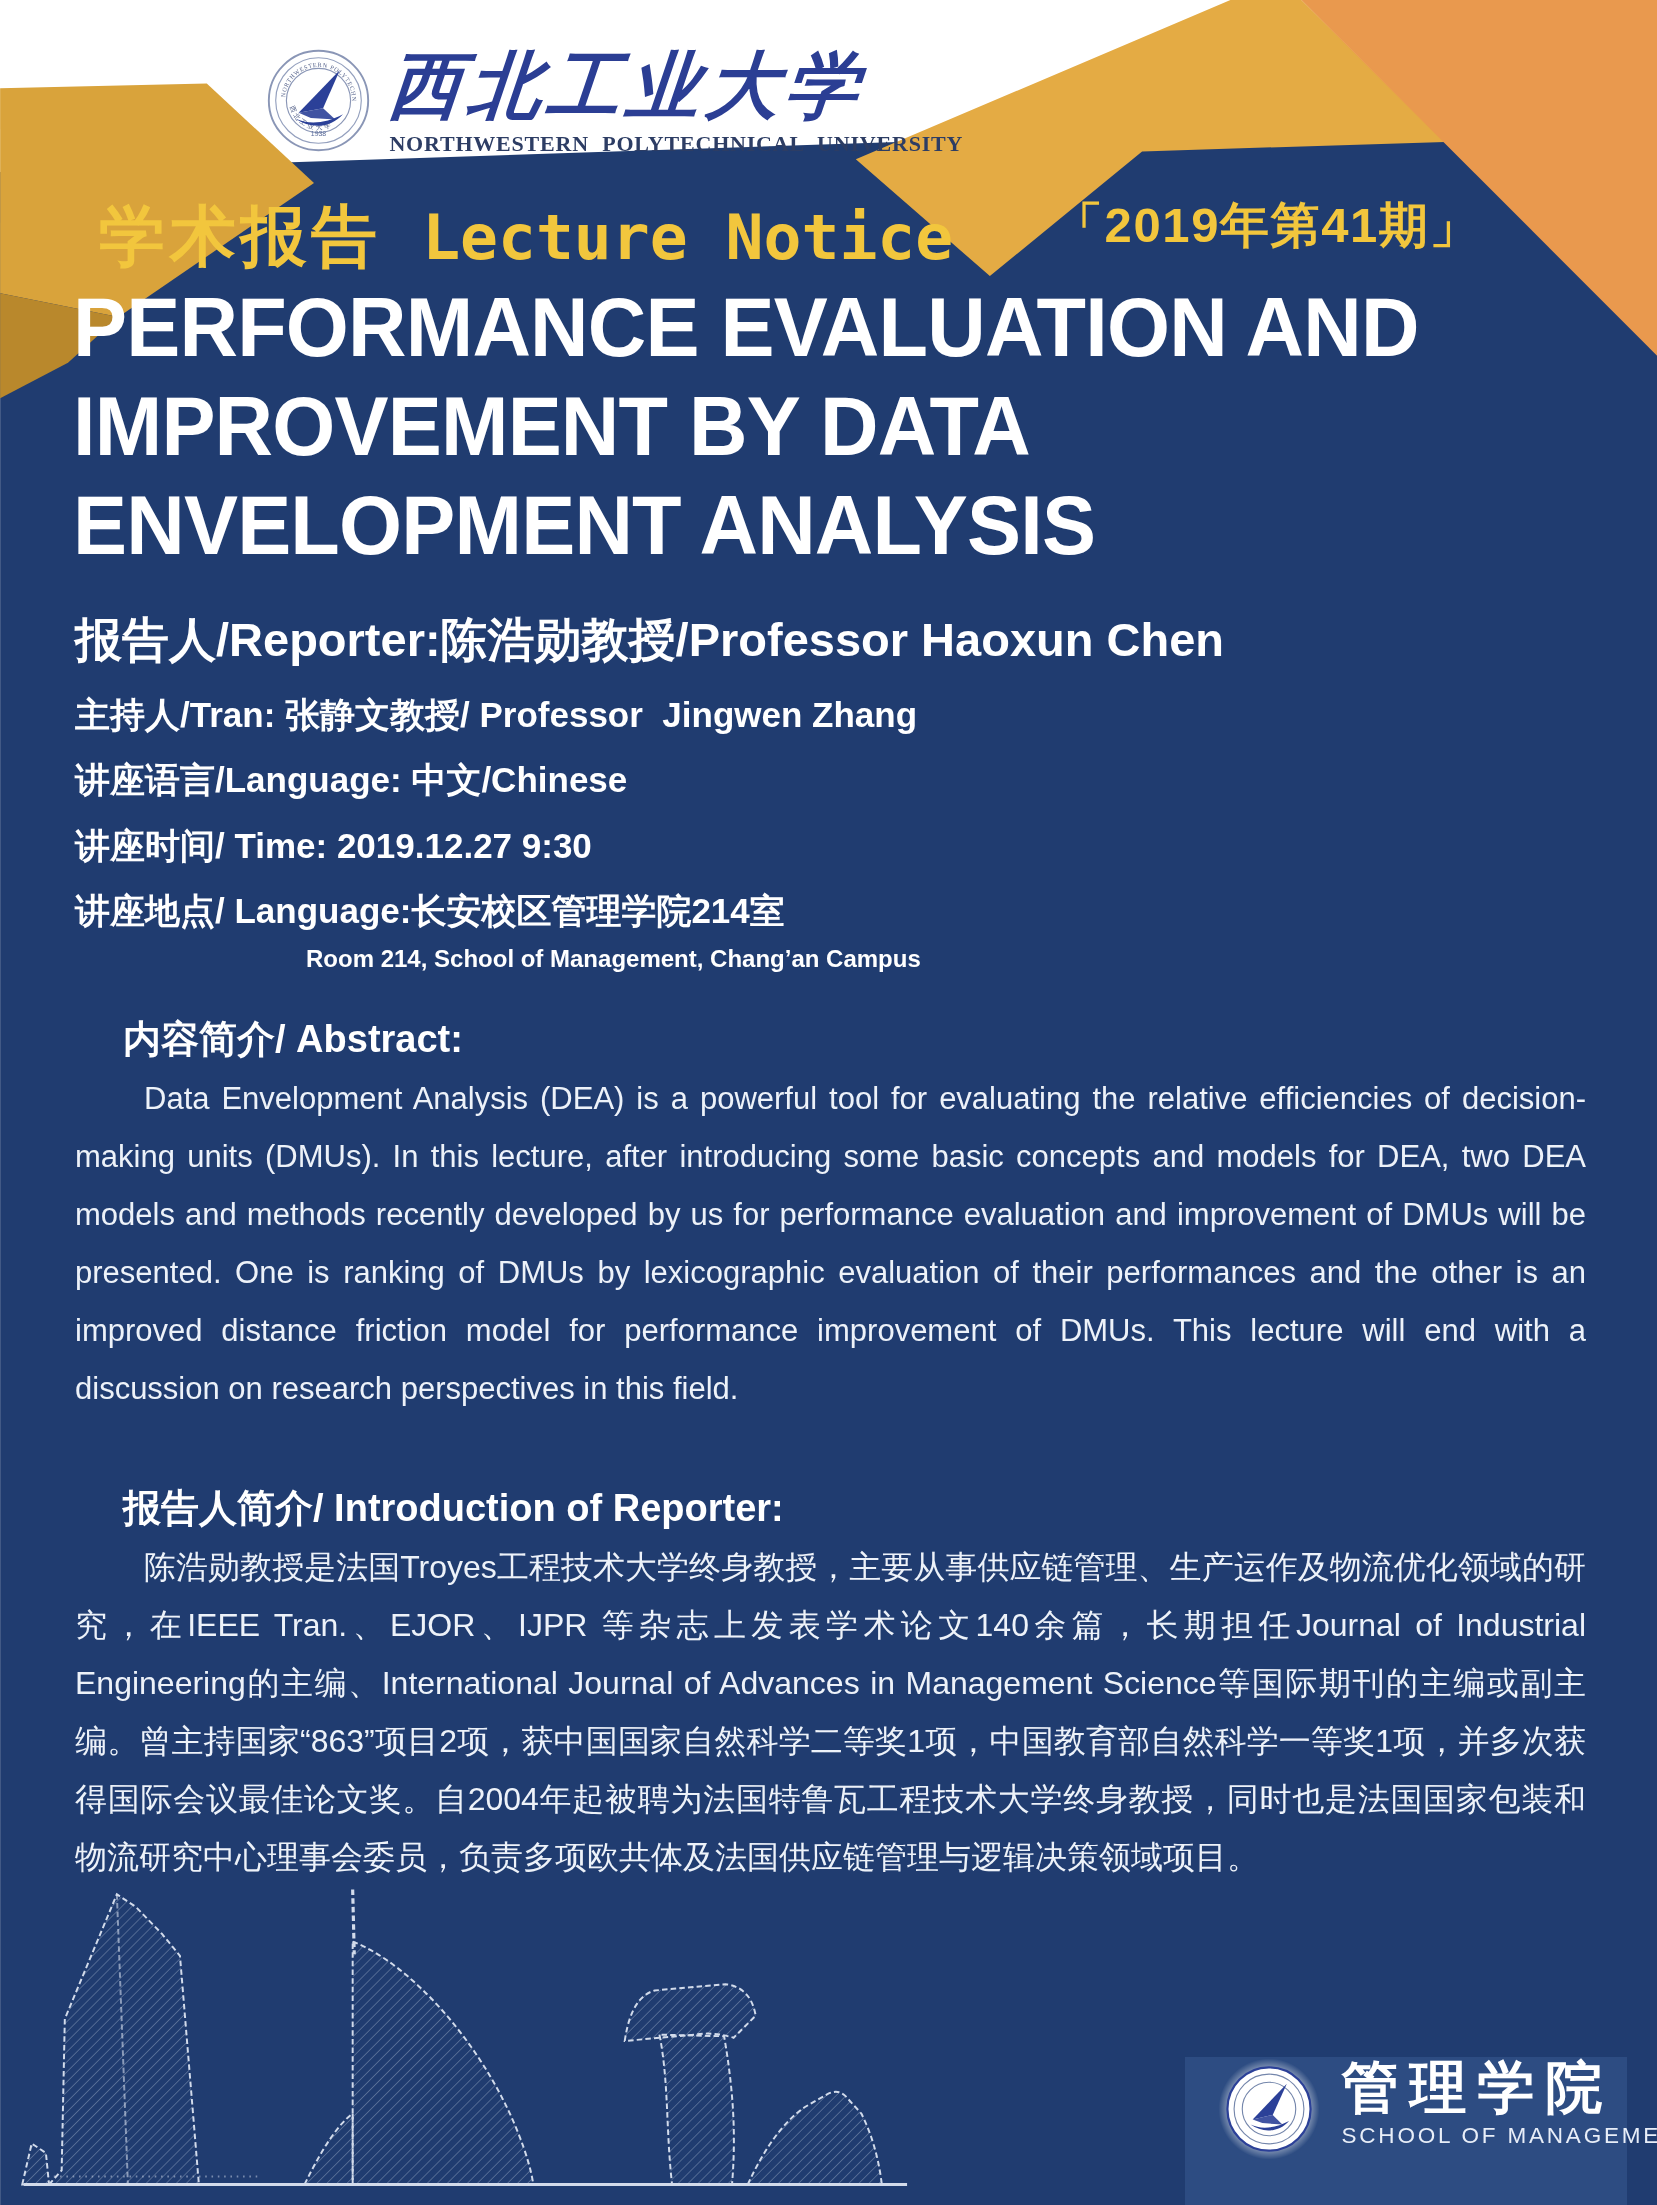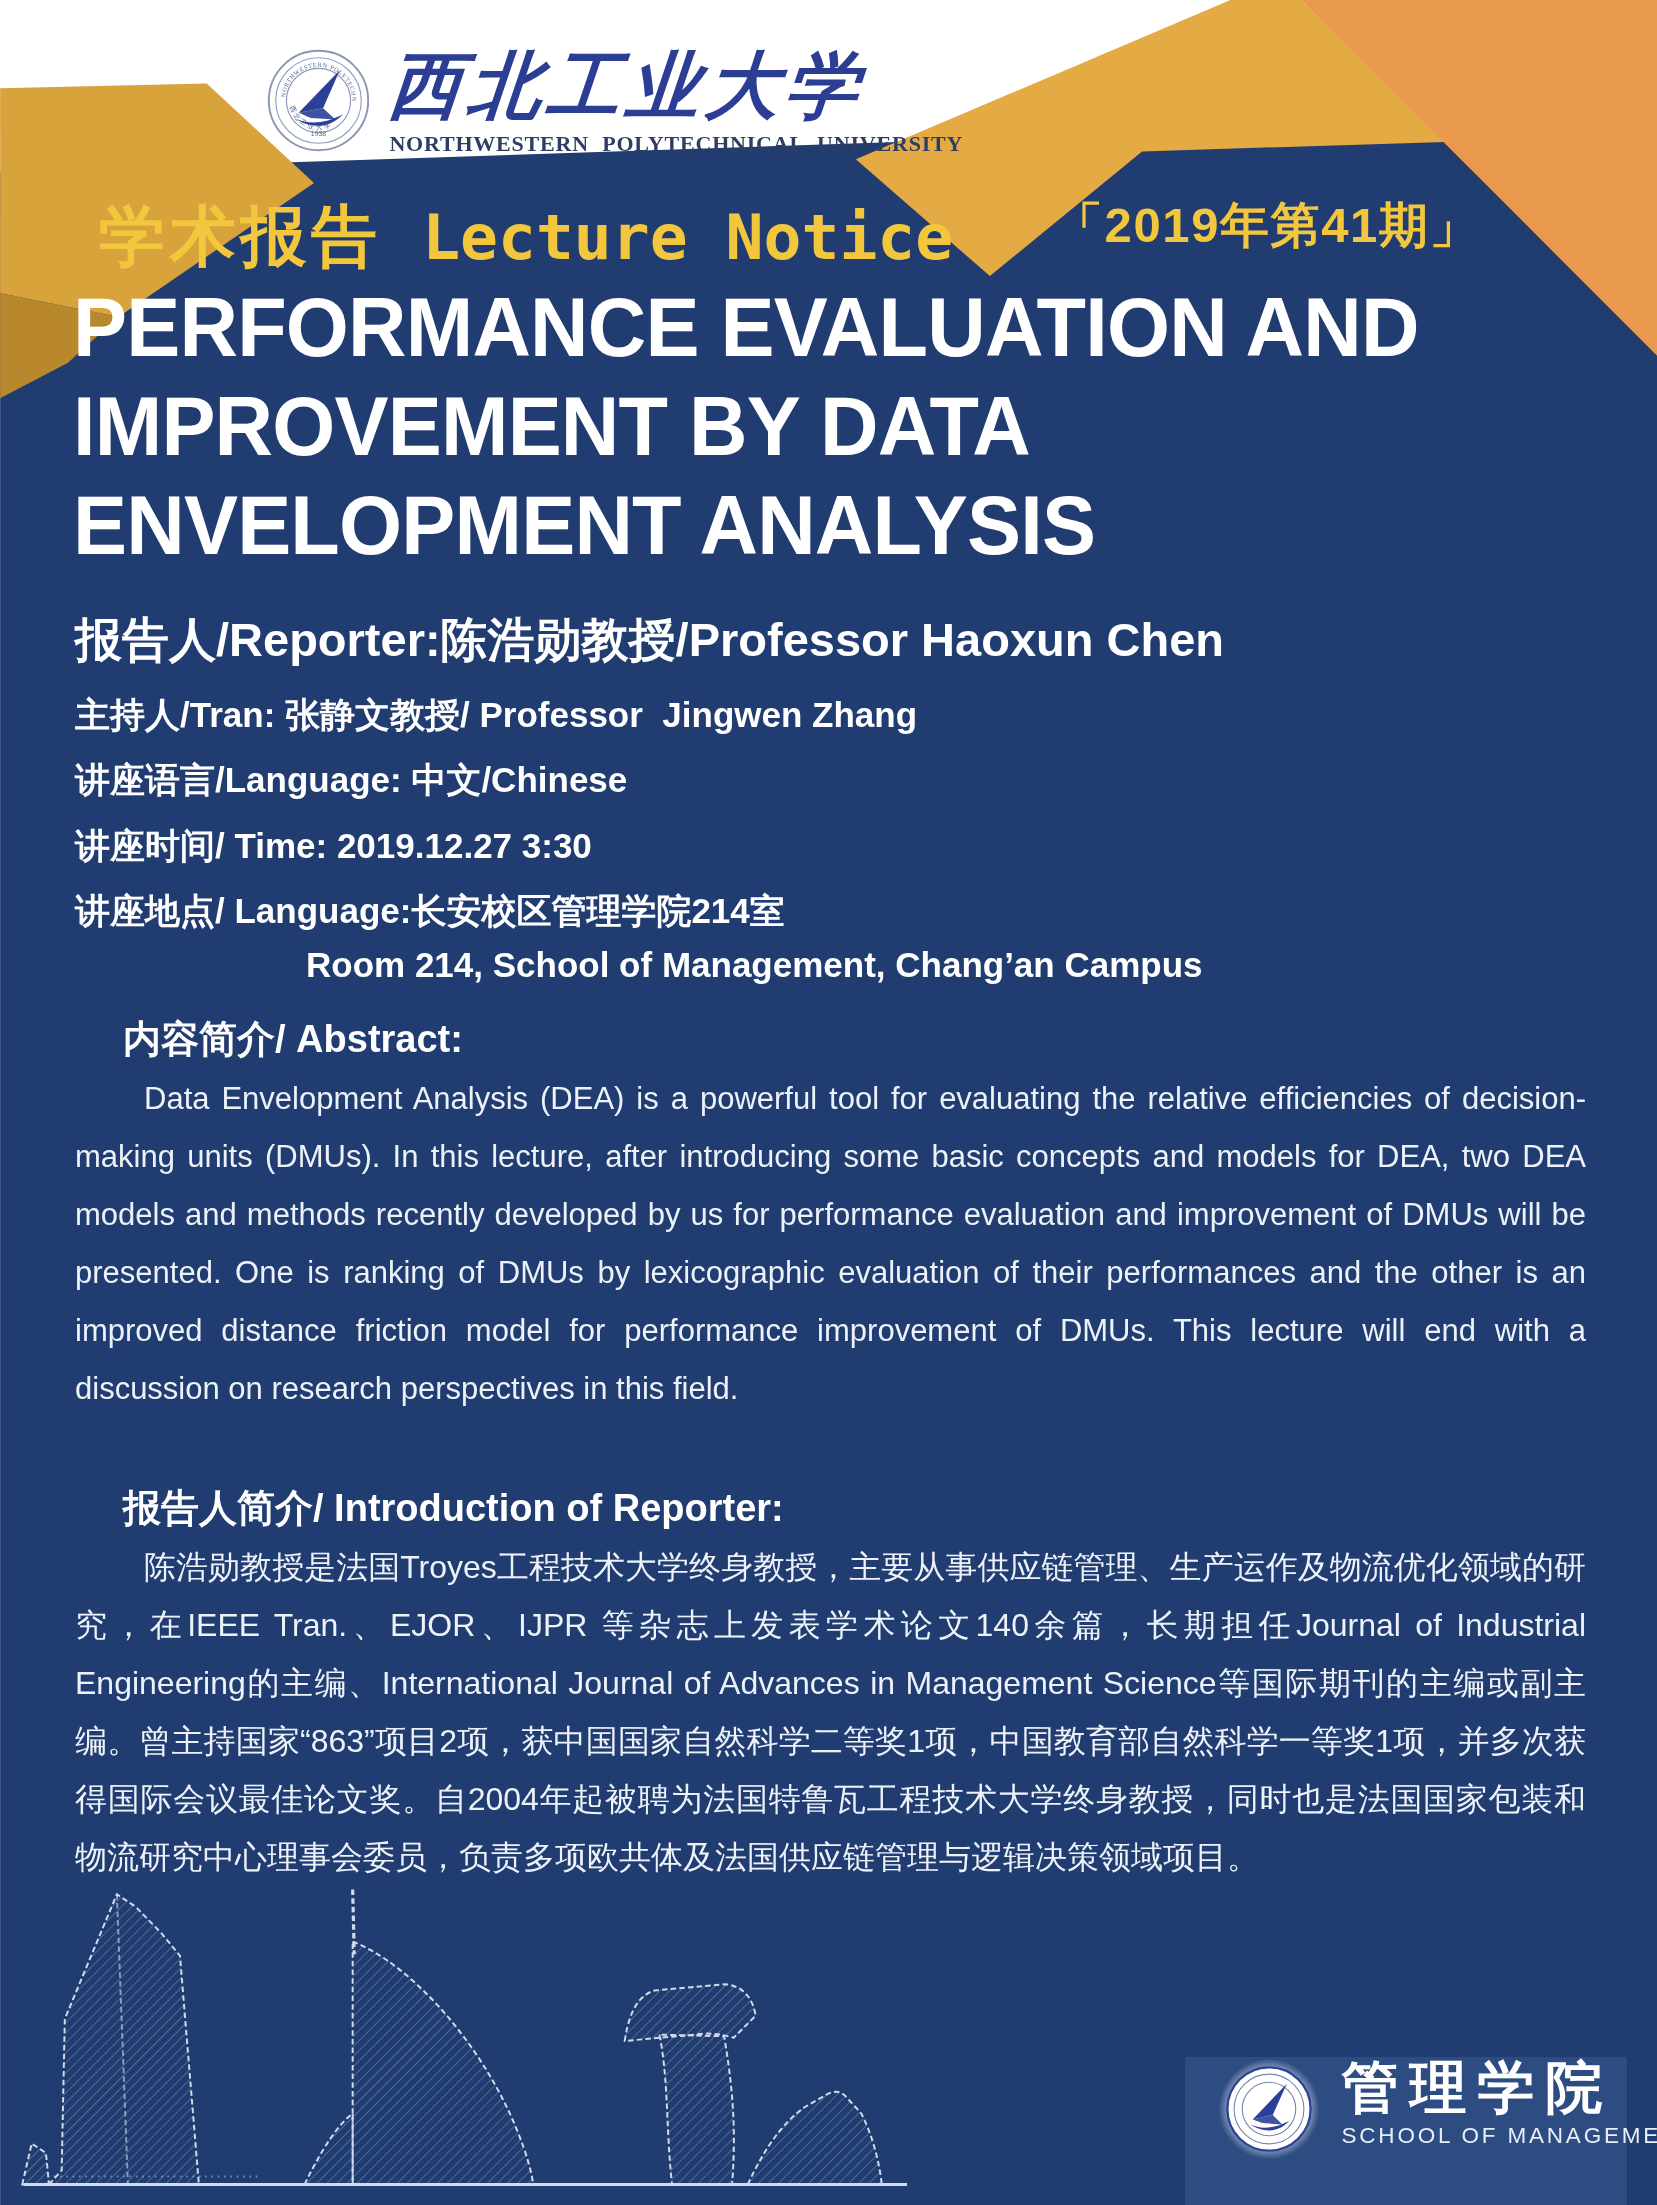--- a/index.html
+++ b/index.html
@@ -30,21 +30,21 @@
               font-weight:bold;font-size:81px;line-height:95px;letter-spacing:-0.8px;
               transform:scaleY(1.04);transform-origin:top left;}
 
   
   .info{position:absolute;left:75px;color:#ffffff;font-weight:bold;white-space:pre-wrap;}
   .reporter{top:609px;font-size:47px;}
   .host{top:692px;font-size:35px;}
   .language{top:757px;font-size:35px;}
   .time{top:823px;font-size:35px;}
   .location{top:888px;font-size:35px;}
-  .room{left:306px;top:945px;font-size:35px;}
+  .room{left:306px;top:945px;font-size:24px;}
 
   
   .sec-heading{position:absolute;left:75px;color:#ffffff;font-weight:bold;font-size:38px;white-space:nowrap;margin-left:48px;}
   .abstract-heading{top:1014px;}
   .intro-heading{top:1483px;}
   .sec-body{position:absolute;left:75px;width:1511px;color:#EDF2F9;text-align:justify;}
   .abstract-body{top:1070px;font-size:31px;line-height:58px;text-indent:69px;}
   .intro-body{top:1538px;font-size:32px;line-height:58px;text-indent:69px;}
 
   
@@ -128,21 +128,21 @@
 
   <div class="main-title">
     <div>PERFORMANCE EVALUATION AND</div>
     <div>IMPROVEMENT BY DATA</div>
     <div>ENVELOPMENT ANALYSIS</div>
   </div>
 
   <div class="info reporter">报告人/Reporter:陈浩勋教授/Professor Haoxun Chen</div>
   <div class="info host">主持人/Tran: 张静文教授/ Professor  Jingwen Zhang</div>
   <div class="info language">讲座语言/Language: 中文/Chinese</div>
-  <div class="info time">讲座时间/ Time: 2019.12.27 3:30</div>
+  <div class="info time">讲座时间/ Time: 2019.12.27 9:30</div>
   <div class="info location">讲座地点/ Language:长安校区管理学院214室</div>
   <div class="info room">Room 214, School of Management, Chang’an Campus</div>
 
   <div class="sec-heading abstract-heading">内容简介/ Abstract:</div>
   <div class="sec-body abstract-body">Data Envelopment Analysis (DEA) is a powerful tool for evaluating the relative efficiencies of decision-making units (DMUs). In this lecture, after introducing some basic concepts and models for DEA, two DEA models and methods recently developed by us for performance evaluation and improvement of DMUs will be presented. One is ranking of DMUs by lexicographic evaluation of their performances and the other is an improved distance friction model for performance improvement of DMUs. This lecture will end with a discussion on research perspectives in this field.</div>
 
   <div class="sec-heading intro-heading">报告人简介/ Introduction of Reporter:</div>
   <div class="sec-body intro-body">陈浩勋教授是法国Troyes工程技术大学终身教授，主要从事供应链管理、生产运作及物流优化领域的研究，在IEEE Tran.、EJOR、IJPR 等杂志上发表学术论文140余篇，长期担任Journal of Industrial Engineering的主编、International Journal of Advances in Management Science等国际期刊的主编或副主编。曾主持国家“863”项目2项，获中国国家自然科学二等奖1项，中国教育部自然科学一等奖1项，并多次获得国际会议最佳论文奖。自2004年起被聘为法国特鲁瓦工程技术大学终身教授，同时也是法国国家包装和物流研究中心理事会委员，负责多项欧共体及法国供应链管理与逻辑决策领域项目。</div>
 
   <div class="footer-panel">

